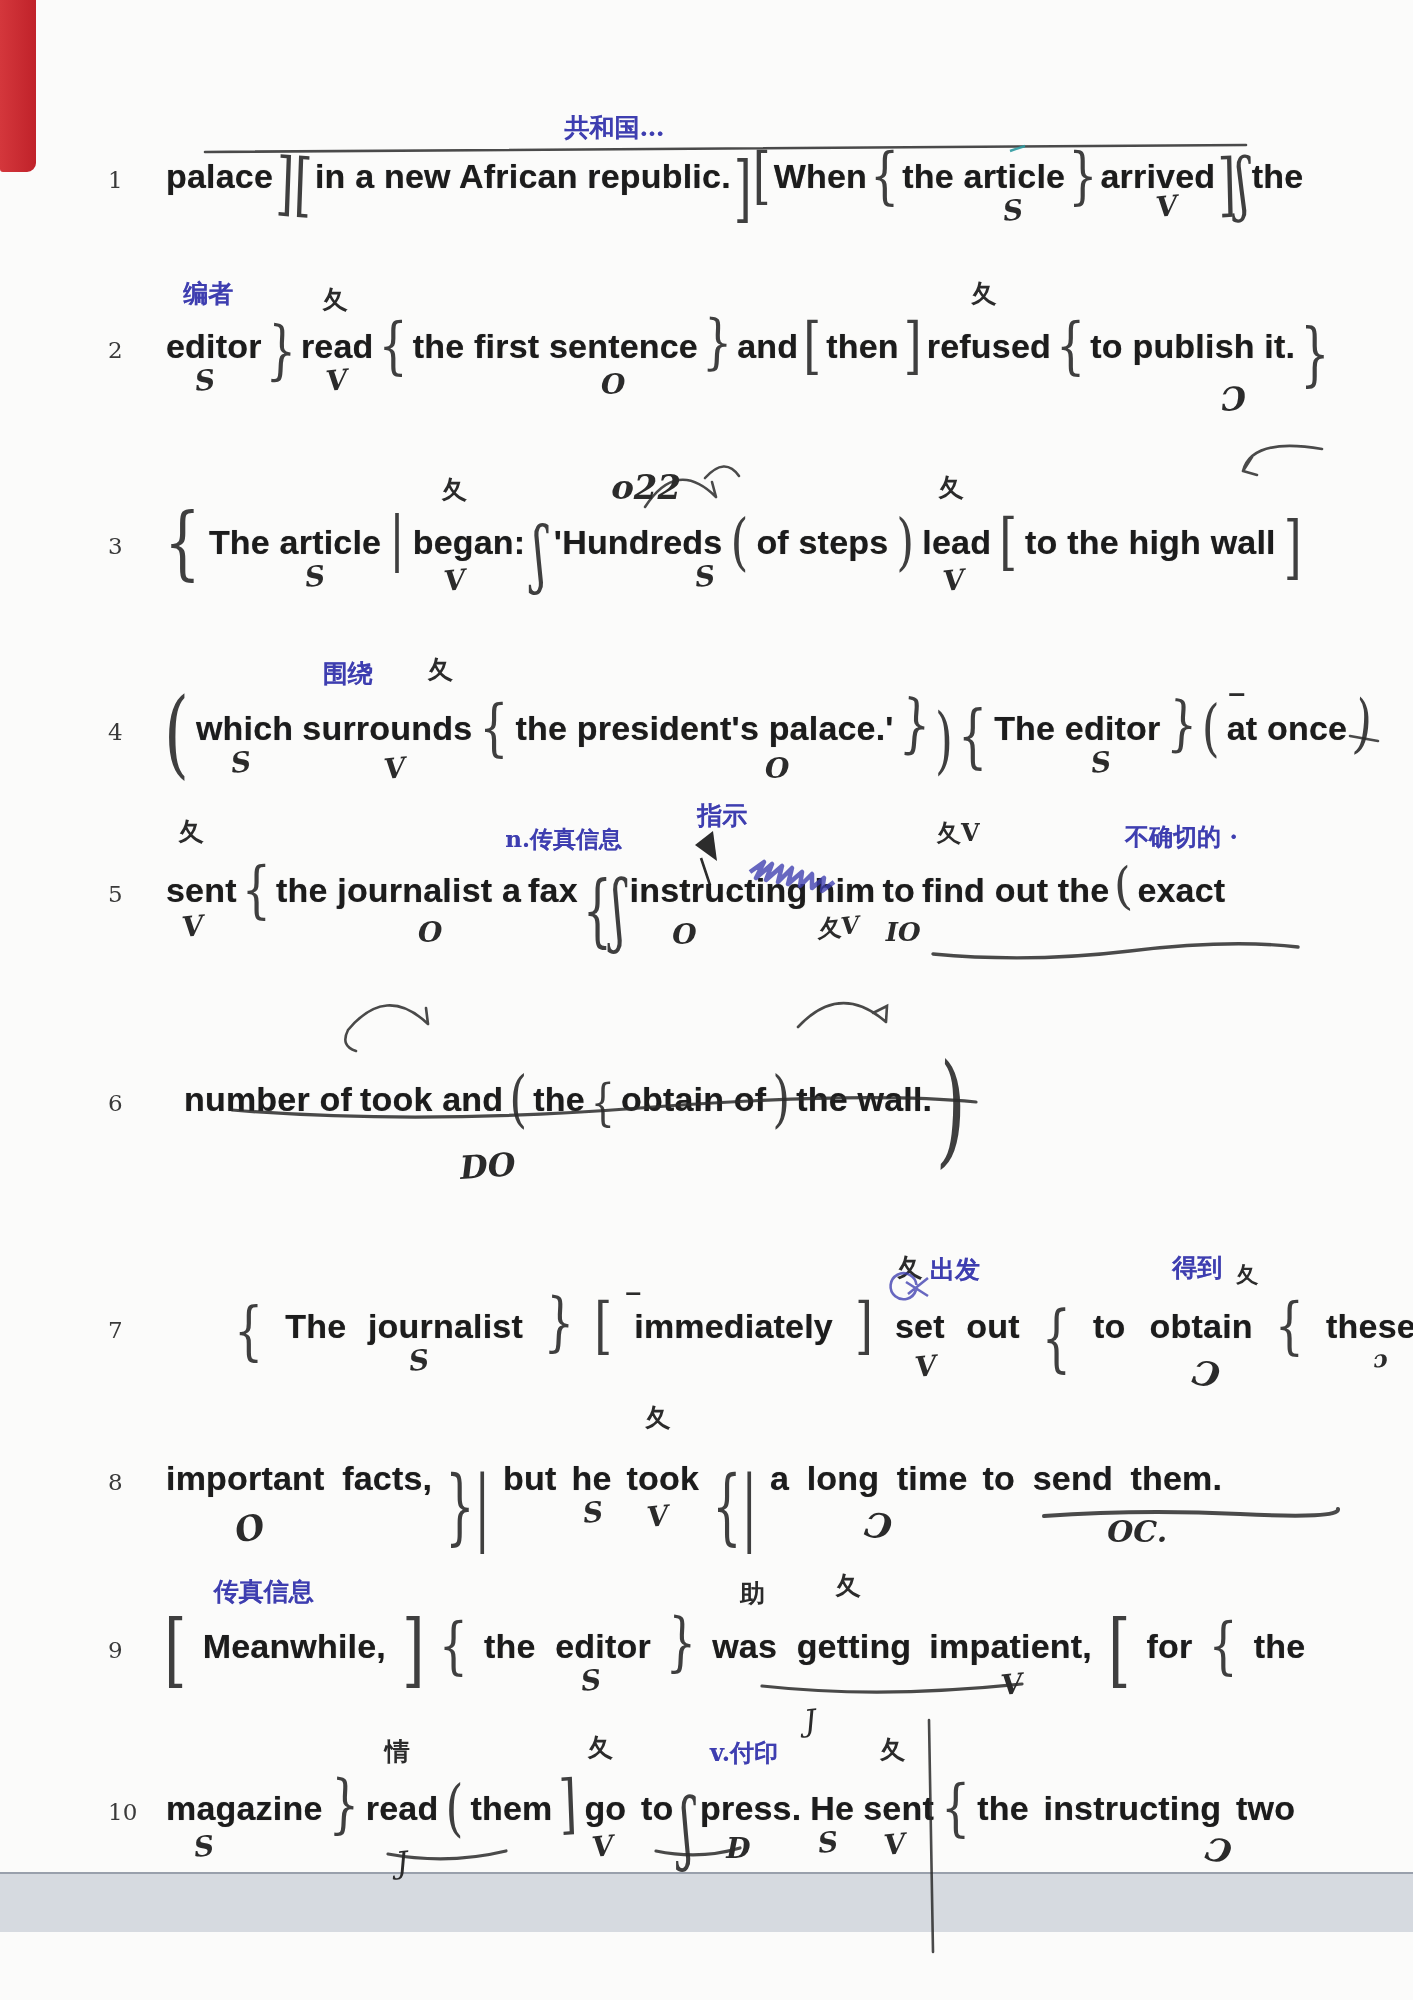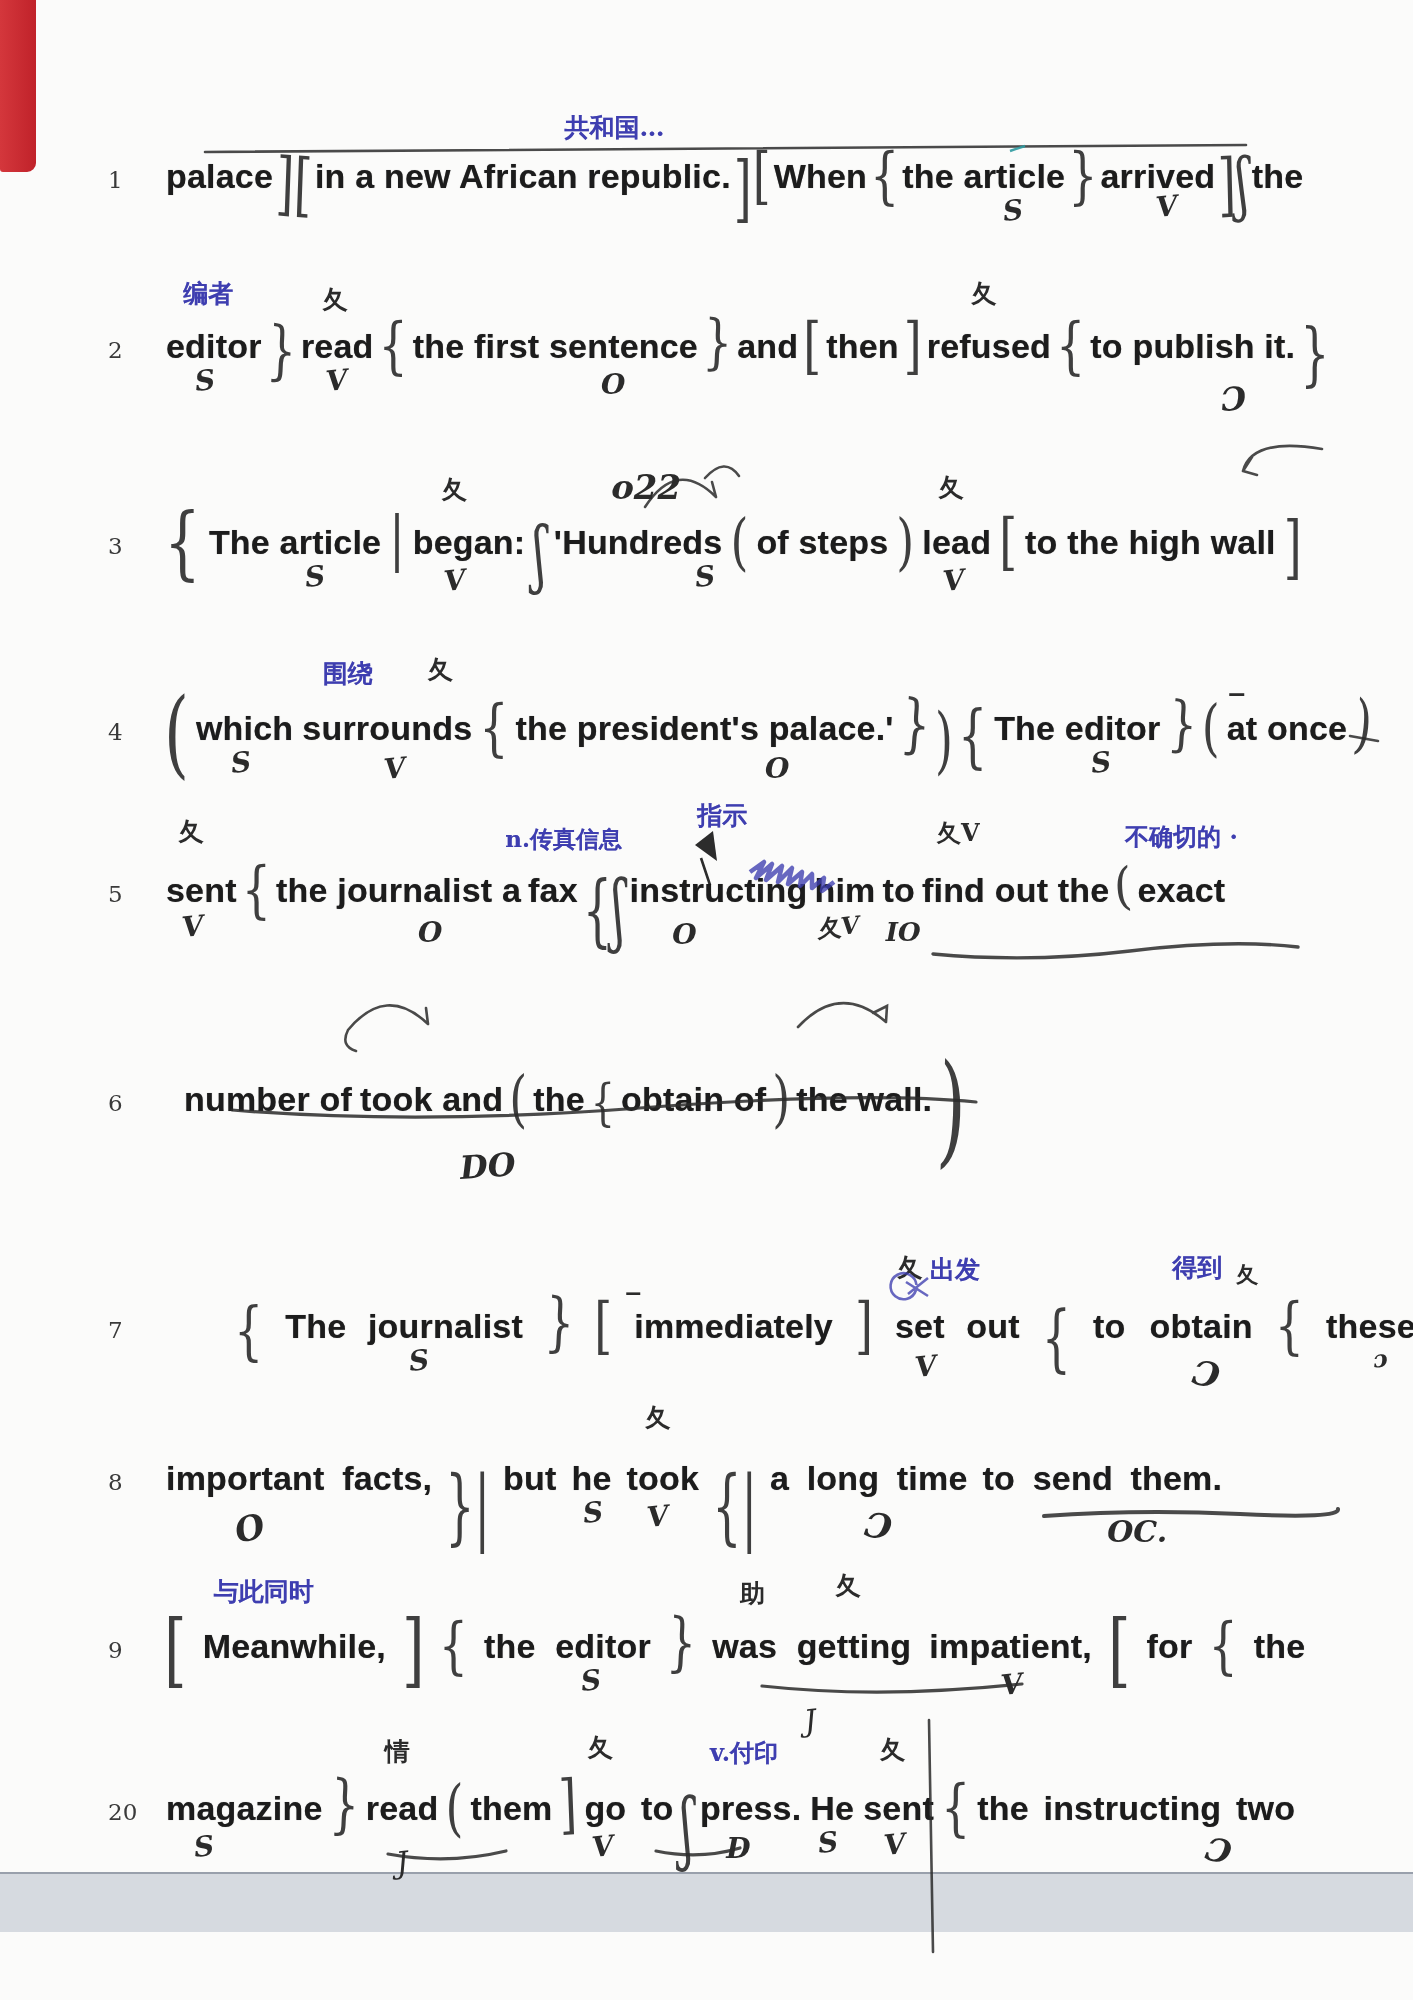--- a/index.html
+++ b/index.html
@@ -211,41 +211,41 @@
     <span class="tk"><span class="w">to send them.</span>
       <span class="sub" style="left:52%;top:58px;font-size:30px;transform:rotate(0deg)">OC.</span></span>
   </div>
 </div>
 
 <div class="line" style="top:1612px">
   <span class="num">9</span>
   <div class="tks" style="gap:18px;word-spacing:10px">
     <span class="hb" style="font-size:58px;transform:scaleY(1.4) translateY(8px)">[</span>
     <span class="tk"><span class="w">Meanwhile,</span>
-      <span class="sup bl" style="left:6%;top:-48px">与此同时</span></span>
+      <span class="sup bl" style="left:6%;top:-48px">传真信息</span></span>
     <span class="hb" style="font-size:58px;transform:scaleY(1.4) translateY(8px)">]</span>
     <span class="hb">{</span>
     <span class="tk"><span class="w">the editor</span>
       <span class="sub" style="left:58%">S</span></span>
     <span class="hb" style="transform:scaleY(1.4) rotate(4deg)">}</span>
     <span class="tk"><span class="w">was getting</span>
       <span class="sup" style="left:14%;top:-46px">助</span>
       <span class="sup" style="left:62%;top:-54px">夂</span>
       <span class="sub" style="left:46%;top:76px;font:italic 400 30px 'DejaVu Serif',serif">J</span></span>
     <span class="tk"><span class="w">impatient,</span>
       <span class="sub" style="left:44%;top:44px">V</span></span>
     <span class="hb" style="font-size:58px;transform:scaleY(1.4) translateY(8px)">[</span>
     <span class="tk"><span class="w">for</span></span>
     <span class="hb">{</span>
     <span class="tk"><span class="w">the</span></span>
   </div>
 </div>
 
 <div class="line" style="top:1784px">
-  <span class="num">20</span>
+  <span class="num">10</span>
   <div class="tks" style="gap:9px;word-spacing:5px">
     <span class="tk"><span class="w">magazine</span>
       <span class="sub" style="left:18%;top:44px">S</span></span>
     <span class="hb" style="transform:scaleY(1.4) rotate(4deg)">}</span>
     <span class="tk"><span class="w">read</span>
       <span class="sup" style="left:26%;top:-50px">情</span>
       <span class="sub" style="left:42%;top:56px;font:italic 400 30px 'DejaVu Serif',serif">J</span></span>
     <span class="hb">(</span>
     <span class="tk"><span class="w">them</span></span>
     <span class="hb" style="transform:scaleY(1.4) rotate(-3deg)">]</span>

